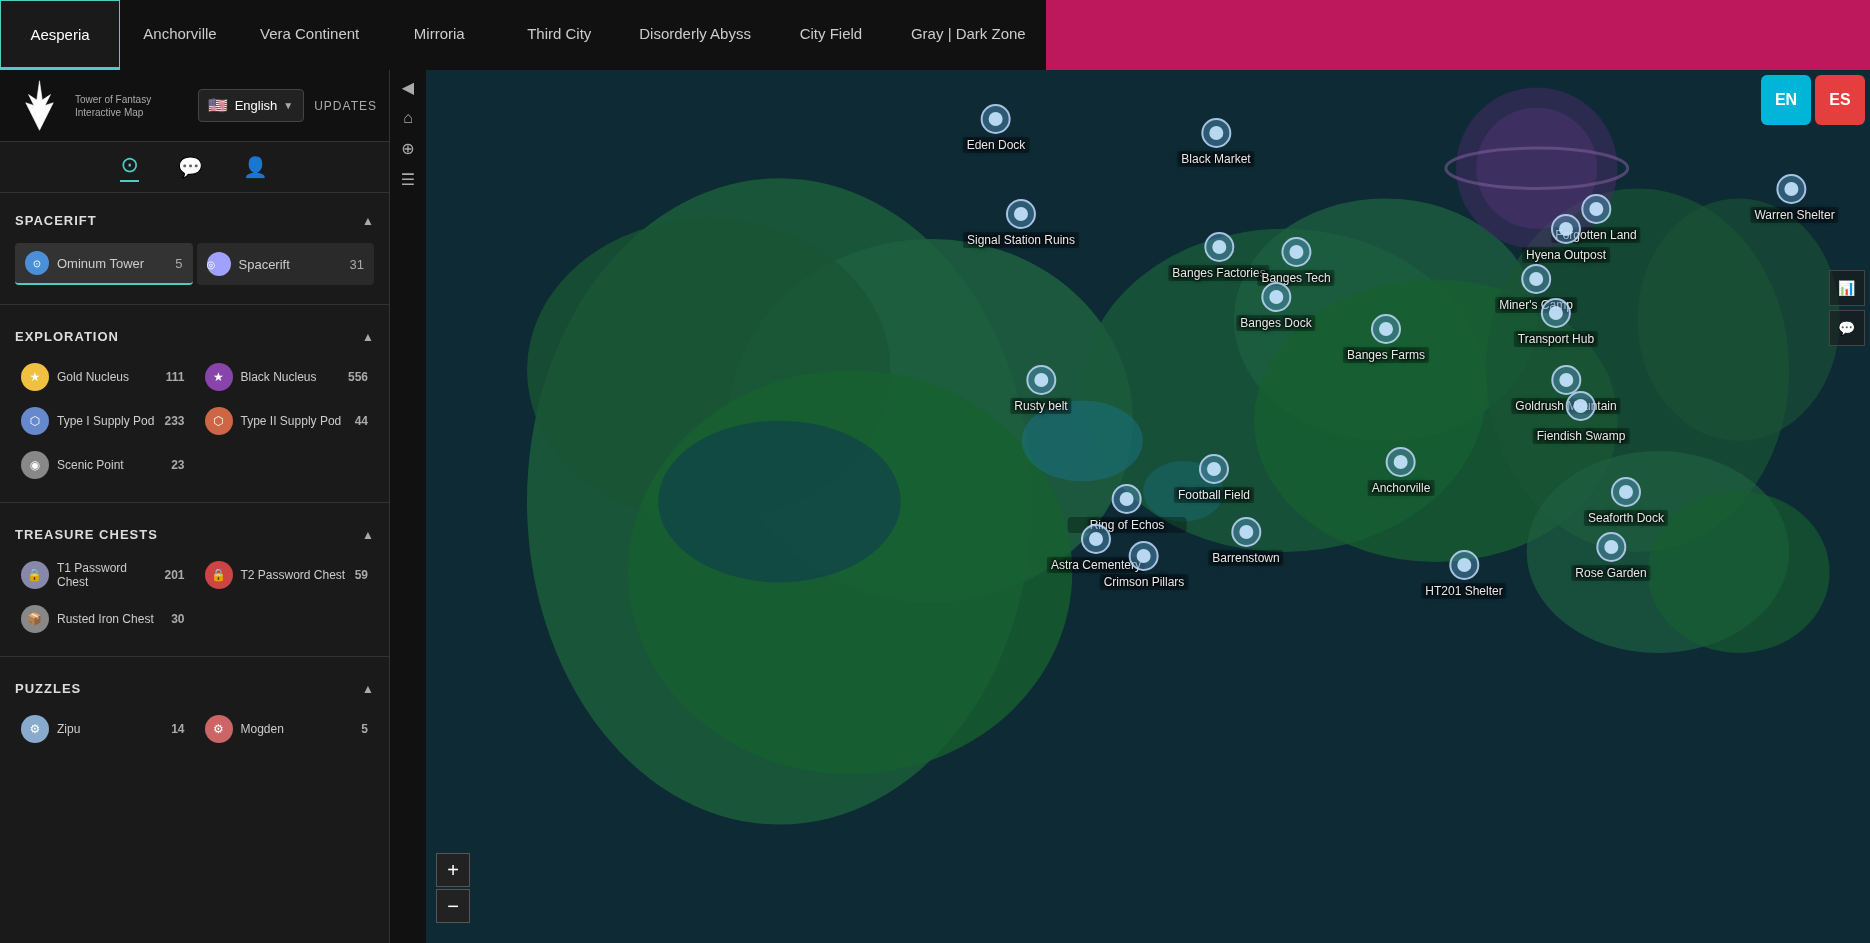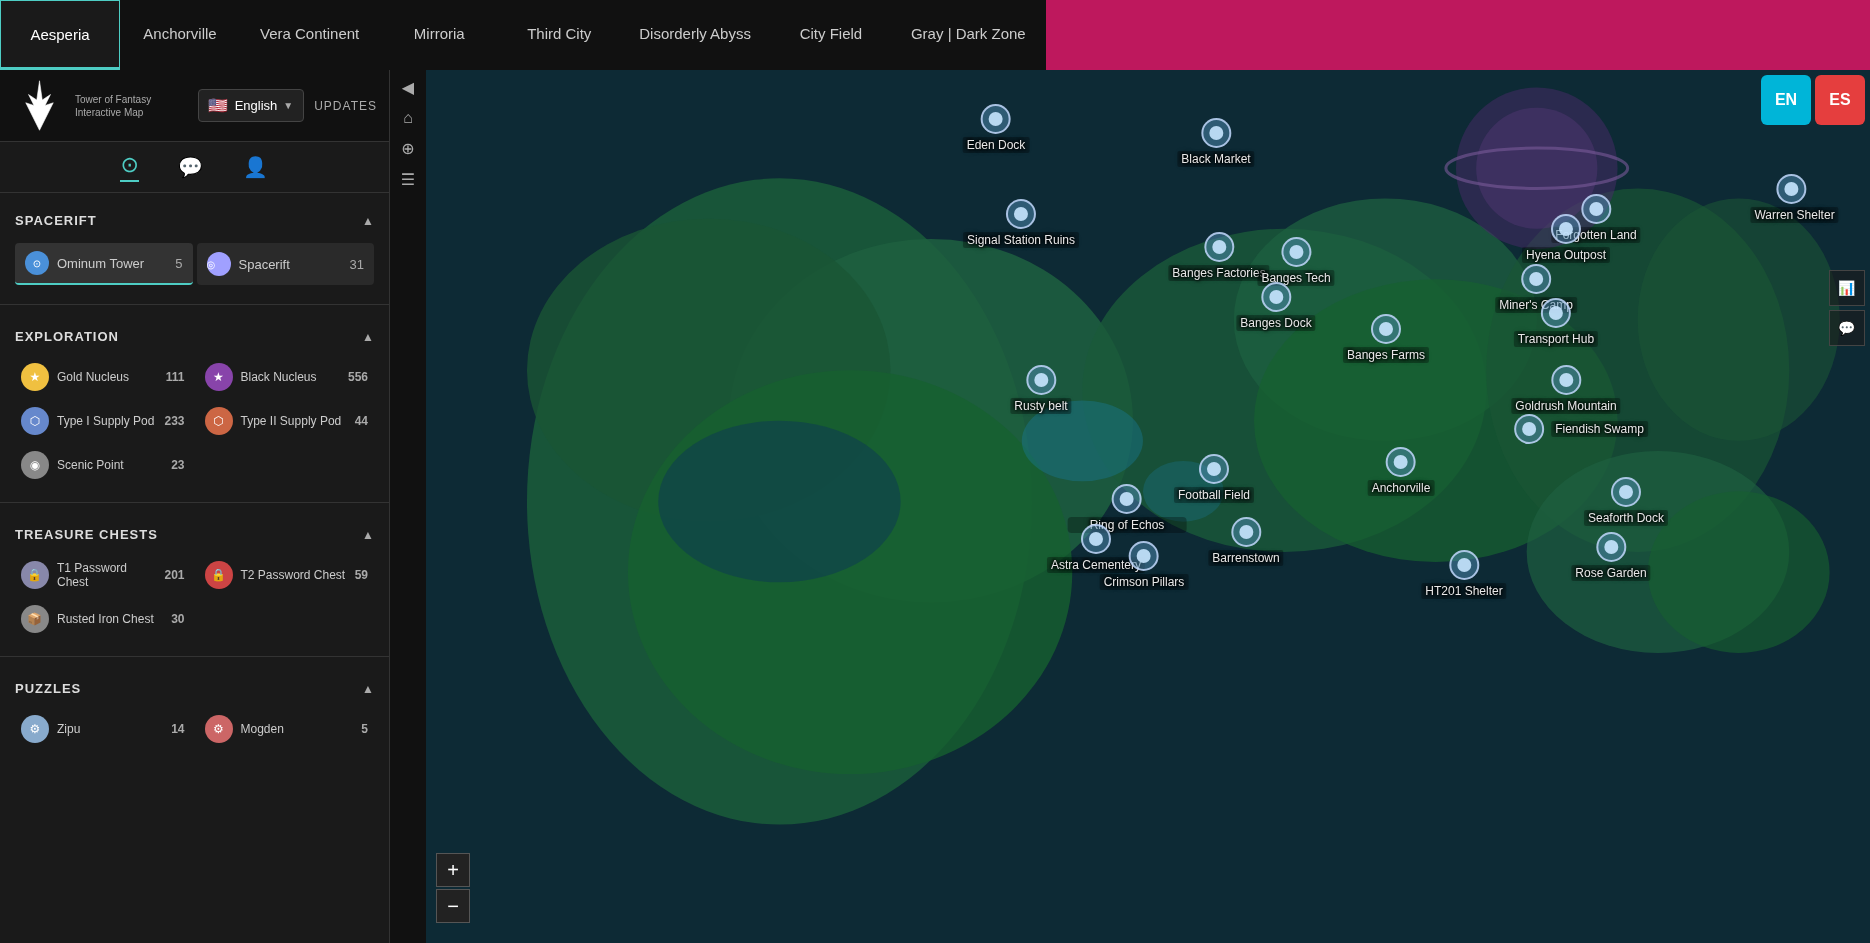--- a/index.html
+++ b/index.html
@@ -320,21 +320,21 @@
             <div style="width: 14px; height: 14px; background: rgba(200, 230, 255, 0.9); border-radius: 50%;"></div>
           </div>
           <span style="color: rgb(232, 232, 232); font-size: 12px; font-weight: 500; text-shadow: rgb(0, 0, 0) 1px 1px 3px, rgb(0, 0, 0) -1px -1px 3px, rgb(0, 0, 0) 0px 0px 6px; white-space: nowrap; background: rgba(0, 0, 0, 0.3); padding: 1px 4px; border-radius: 2px;">Goldrush Mountain</span>
         </div>
         <div style="position: absolute; left: 615px; top: 344px; transform: translate(-50%, -100%); display: flex; flex-direction: column; align-items: center; gap: 3px;">
           <div style="width: 30px; height: 30px; border-radius: 50%; border: 2px solid rgba(200, 220, 255, 0.8); background: rgba(80, 140, 180, 0.5); display: flex; align-items: center; justify-content: center;">
             <div style="width: 14px; height: 14px; background: rgba(200, 230, 255, 0.9); border-radius: 50%;"></div>
           </div>
           <span style="color: rgb(232, 232, 232); font-size: 12px; font-weight: 500; text-shadow: rgb(0, 0, 0) 1px 1px 3px, rgb(0, 0, 0) -1px -1px 3px, rgb(0, 0, 0) 0px 0px 6px; white-space: nowrap; background: rgba(0, 0, 0, 0.3); padding: 1px 4px; border-radius: 2px;">Rusty belt</span>
         </div>
-        <div style="position: absolute; left: 1155px; top: 374px; transform: translate(-50%, -100%); display: flex; flex-direction: row; align-items: center; gap: 7px;">
+        <div style="position: absolute; left: 1155px; top: 374px; transform: translate(-50%, -100%); display: flex; flex-direction: column; align-items: center; gap: 7px;">
           <div style="width: 30px; height: 30px; border-radius: 50%; border: 2px solid rgba(200, 220, 255, 0.8); background: rgba(80, 140, 180, 0.5); display: flex; align-items: center; justify-content: center;">
             <div style="width: 14px; height: 14px; background: rgba(200, 230, 255, 0.9); border-radius: 50%;"></div>
           </div>
           <span style="color: rgb(232, 232, 232); font-size: 12px; font-weight: 500; text-shadow: rgb(0, 0, 0) 1px 1px 3px, rgb(0, 0, 0) -1px -1px 3px, rgb(0, 0, 0) 0px 0px 6px; white-space: nowrap; background: rgba(0, 0, 0, 0.3); padding: 1px 4px; border-radius: 2px;">Fiendish Swamp</span>
         </div>
         <div style="position: absolute; left: 788px; top: 433px; transform: translate(-50%, -100%); display: flex; flex-direction: column; align-items: center; gap: 3px;">
           <div style="width: 30px; height: 30px; border-radius: 50%; border: 2px solid rgba(200, 220, 255, 0.8); background: rgba(80, 140, 180, 0.5); display: flex; align-items: center; justify-content: center;">
             <div style="width: 14px; height: 14px; background: rgba(200, 230, 255, 0.9); border-radius: 50%;"></div>
           </div>
           <span style="color: rgb(232, 232, 232); font-size: 12px; font-weight: 500; text-shadow: rgb(0, 0, 0) 1px 1px 3px, rgb(0, 0, 0) -1px -1px 3px, rgb(0, 0, 0) 0px 0px 6px; white-space: nowrap; background: rgba(0, 0, 0, 0.3); padding: 1px 4px; border-radius: 2px;">Football Field</span>

